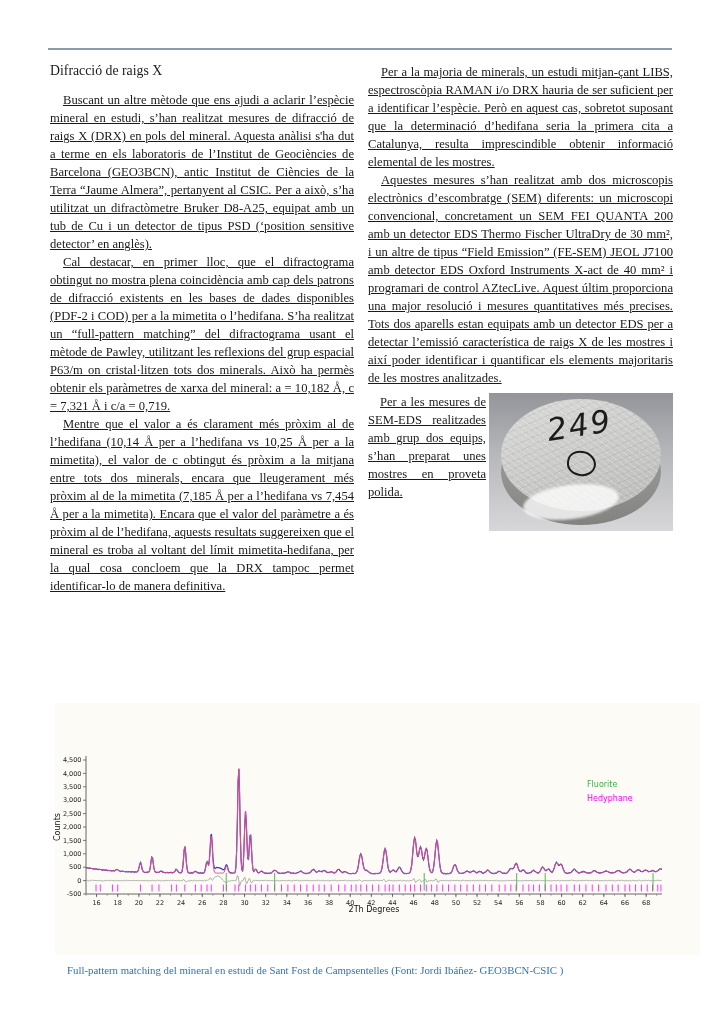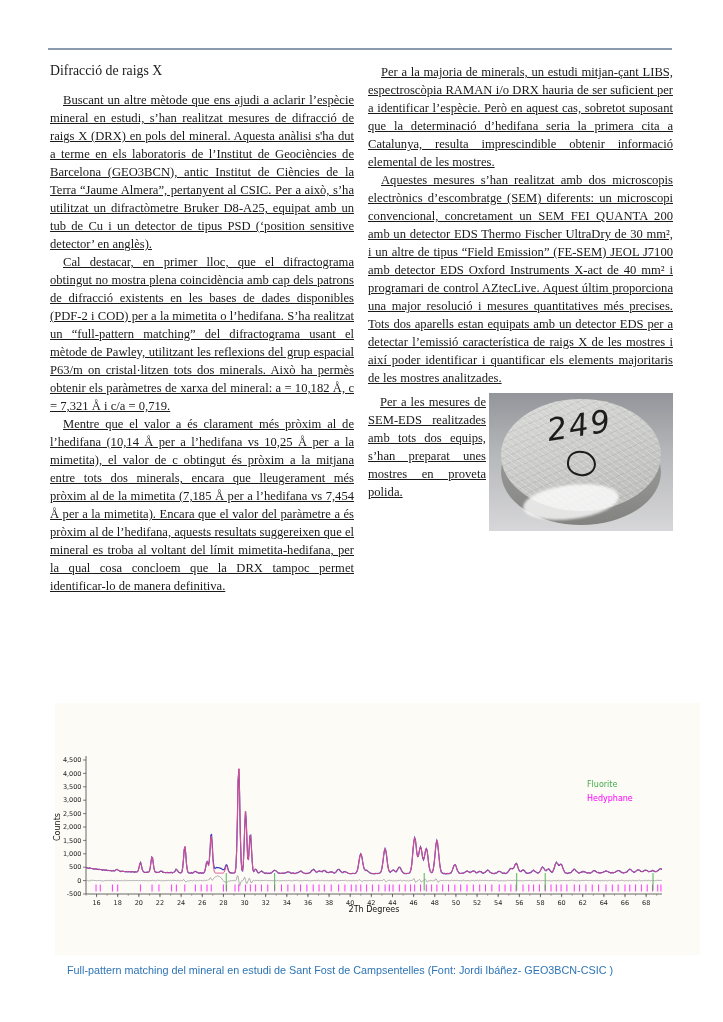--- a/index.html
+++ b/index.html
@@ -30,42 +30,42 @@
               background:rgba(255,255,255,0.78);transform:rotate(-7deg);filter:blur(1px);}
   .photo-label{position:absolute;left:58px;top:14px;font-family:"DejaVu Sans",sans-serif;
                font-style:italic;font-size:31px;color:#1c1c1c;transform:rotate(-9deg);
                letter-spacing:2px;font-weight:400;}
   .photo-circle{position:absolute;left:78px;top:58px;width:25px;height:21px;
                 border:2.5px solid #1b1b1b;border-radius:48% 55% 52% 50%;transform:rotate(9deg);}
   .chart{position:absolute;left:52px;top:740px;width:650px;height:180px;}
   .tick{font:6.5px "DejaVu Sans",sans-serif;fill:#222;}
   .ax{font:8px "DejaVu Sans",sans-serif;fill:#111;}
   .leg{font:8px "DejaVu Sans",sans-serif;}
-  .caption{position:absolute;left:50px;top:953px;font-family:Liberation Sans, sans-serif;
+  .caption{position:absolute;left:50px;top:953px;font-family:Liberation Serif, serif;
            font-size:10.8px;color:#2e74b5;padding-left:17px;}
 </style>
 </head>
 <body>
 
 <div class="top-rule"></div>
 <div class="chart-panel"></div>
 
 <section class="col col-left">
   <div class="h2">Difracció de raigs X</div>
   <p class="mb10">Buscant un altre mètode que ens ajudi a aclarir l’espècie mineral en estudi, s’han realitzat mesures de difracció de raigs X (DRX) en pols del mineral. Aquesta anàlisi s'ha dut a terme en els laboratoris de l’Institut de Geociències de Barcelona (GEO3BCN), antic Institut de Ciències de la Terra “Jaume Almera”, pertanyent al CSIC. Per a això, s’ha utilitzat un difractòmetre Bruker D8-A25, equipat amb un tub de Cu i un detector de tipus PSD (‘position sensitive detector’ en anglès).</p>
   <p class="mb16">Cal destacar, en primer lloc, que el difractograma obtingut no mostra plena coincidència amb cap dels patrons de difracció existents en les bases de dades disponibles (PDF-2 i COD) per a la mimetita o l’hedifana. S’ha realitzat un “full-pattern matching” del difractograma usant el mètode de Pawley, utilitzant les reflexions del grup espacial P63/m on cristal·litzen tots dos minerals. Això ha permès obtenir els paràmetres de xarxa del mineral: a = 10,182 Å, c = 7,321 Å i c/a = 0,719.</p>
   <p>Mentre que el valor a és clarament més pròxim al de l’hedifana (10,14 Å per a l’hedifana vs 10,25 Å per a la mimetita), el valor de c obtingut és pròxim a la mitjana entre tots dos minerals, encara que lleugerament més pròxim al de la mimetita (7,185 Å per a l’hedifana vs 7,454 Å per a la mimetita). Encara que el valor del paràmetre a és pròxim al de l’hedifana, aquests resultats suggereixen que el mineral es troba al voltant del límit mimetita-hedifana, per la qual cosa concloem que la DRX tampoc permet identificar-lo de manera definitiva.</p>
 </section>
 
 <section class="col col-right">
   <p>Per a la majoria de minerals, un estudi mitjan-çant LIBS, espectroscòpia RAMAN i/o DRX hauria de ser suficient per a identificar l’espècie. Però en aquest cas, sobretot suposant que la determinació d’hedifana seria la primera cita a Catalunya, resulta imprescindible obtenir informació elemental de les mostres.</p>
   <p>Aquestes mesures s’han realitzat amb dos microscopis electrònics d’escombratge (SEM) diferents: un microscopi convencional, concretament un SEM FEI QUANTA 200 amb un detector EDS Thermo Fischer UltraDry de 30 mm², i un altre de tipus “Field Emission” (FE-SEM) JEOL J7100 amb detector EDS Oxford Instruments X-act de 40 mm² i programari de control AZtecLive. Aquest últim proporciona una major resolució i mesures quantitatives més precises. Tots dos aparells estan equipats amb un detector EDS per a detectar l’emissió característica de raigs X de les mostres i així poder identificar i quantificar els elements majoritaris de les mostres analitzades.</p>
   <div class="photo-row">
     <div class="photo-text">
-      <p>Per a les mesures de SEM-EDS realitzades amb tots dos equips, s’han preparat unes mostres en proveta polida.</p>
+      <p>Per a les mesures de SEM-EDS realitzades amb grup dos equips, s’han preparat unes mostres en proveta polida.</p>
     </div>
     <div class="photo">
       <div class="disc-side"></div>
       <div class="disc-top"></div>
       <div class="disc-shine"></div>
       <div class="photo-label">249</div>
       <div class="photo-circle"></div>
     </div>
   </div>
 </section>

